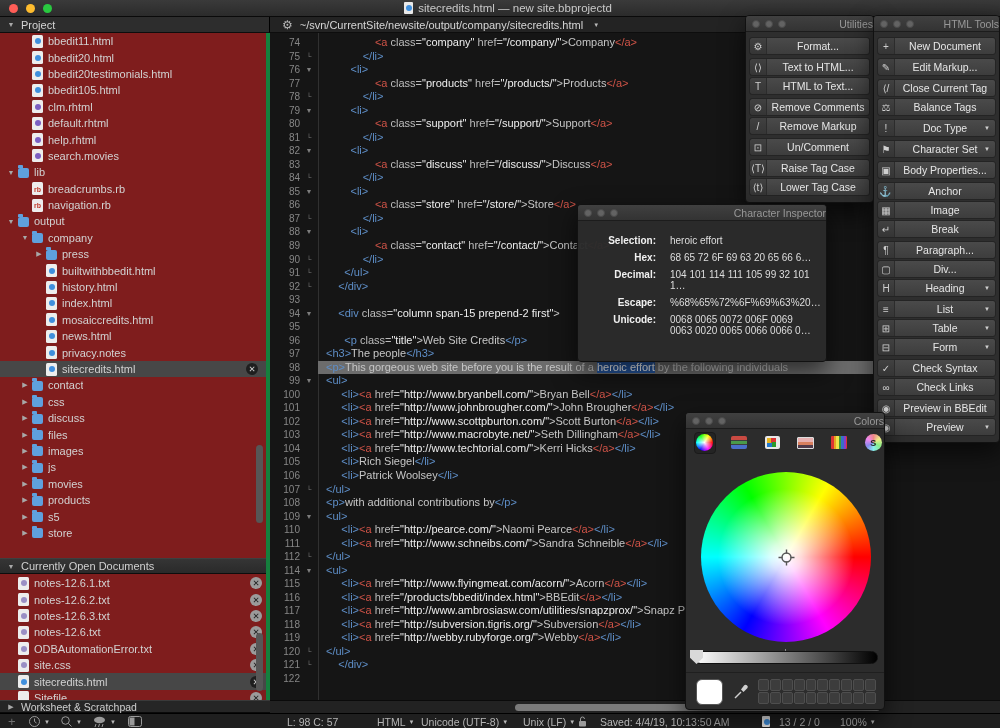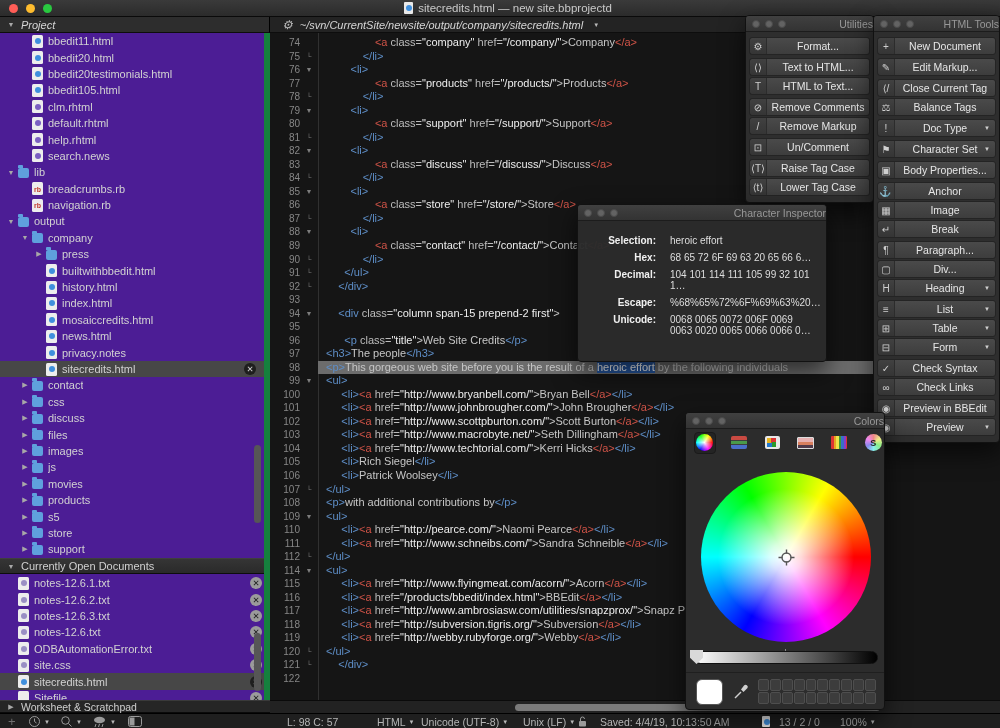--- a/index.html
+++ b/index.html
@@ -8,29 +8,29 @@
 
   
   .titlebar{position:absolute;left:0;top:0;width:1000px;height:17px;background:linear-gradient(#3a3a3a,#2b2b2b);border-bottom:1px solid #0a0a0a;display:flex;align-items:center;}
   .tl{width:9px;height:9px;border-radius:50%;margin-left:8px;flex:none;}
   .tl.r{background:#ff5e57;margin-left:9px}.tl.y{background:#febc2e}.tl.g{background:#29c940}
   .wtitle{position:absolute;left:0;right:0;text-align:center;font-size:11.5px;color:#c9c9c9;display:flex;justify-content:center;align-items:center;gap:5px;padding-left:16px;}
   .mini-doc{display:inline-block;width:9px;height:12px;background:#e9e9e9;border-radius:1px;position:relative;}
   .mini-doc::after{content:"";position:absolute;left:1.5px;top:3px;width:6px;height:6px;border-radius:50%;background:#3f8fdd;}
 
   
-  .hdr-row{position:absolute;left:0;top:17px;width:904px;height:16px;font-style:italic;}
+  .hdr-row{position:absolute;left:0;top:17px;width:904px;height:16px;}
   .proj-hdr{position:absolute;left:0;top:0;width:270px;height:16px;background:#2d2d2d;border-bottom:1px solid #0d0d0d;border-right:1px solid #000;display:flex;align-items:center;padding-left:6px;gap:5px;color:#d5d5d5;}
   .pathbar{position:absolute;left:270px;top:0;width:730px;height:16px;background:#232323;border-bottom:1px solid #0d0d0d;display:flex;align-items:center;gap:7px;padding-left:12px;color:#d6d6d6;}
   .gear{color:#b5b5b5;font-size:12px;line-height:1;}
   .tri{font-size:7px;color:#a8a8a8;width:10px;display:inline-block;text-align:center;flex:none;}
   .caret{font-size:6px;color:#b9b9b9;margin-left:3px;}
 
   
-  .sidebar{position:absolute;left:0;top:33px;width:270px;height:680px;background:#4c1d95;border-right:6px solid #15803d;overflow:hidden;}
+  .sidebar{position:absolute;left:0;top:33px;width:270px;height:680px;background:#7f1d1d;border-right:4px solid #15803d;overflow:hidden;}
   .trow{display:flex;align-items:center;height:16.4px;padding-right:2px;}
   .trow.sel{background:#474747;}
   .trow .lbl{white-space:nowrap;overflow:hidden;}
   .fic{position:relative;width:11px;height:13px;background:#ededed;border-radius:1.5px;margin:0 5px 0 2px;flex:none;}
   .fic::after{content:"";position:absolute;left:50%;top:50%;transform:translate(-50%,-50%);width:6px;height:6px;border-radius:50%;}
   .t-html::after{background:#3f8fdd}
   .t-rhtml::after{background:#7b5fc2}
   .t-txt::after{background:#9a8fc4}
   .t-css::after{background:#9a8fc4}
   .t-plain::after{background:transparent}
@@ -177,21 +177,21 @@
         <div class="trow">
           <span style="width: 20px; flex: 0 0 auto;"></span>
           <span class="tri"></span>
           <span class="fic t-rhtml"></span>
           <span class="lbl">help.rhtml</span>
         </div>
         <div class="trow">
           <span style="width: 20px; flex: 0 0 auto;"></span>
           <span class="tri"></span>
           <span class="fic t-rhtml"></span>
-          <span class="lbl">search.news</span>
+          <span class="lbl">search.movies</span>
         </div>
         <div class="trow">
           <span style="width: 6px; flex: 0 0 auto;"></span>
           <span class="tri">▼</span>
           <span class="fic t-folder"></span>
           <span class="lbl">lib</span>
         </div>
         <div class="trow">
           <span style="width: 20px; flex: 0 0 auto;"></span>
           <span class="tri"></span>
@@ -317,26 +317,20 @@
           <span style="width: 20px; flex: 0 0 auto;"></span>
           <span class="tri">▶</span>
           <span class="fic t-folder"></span>
           <span class="lbl">s5</span>
         </div>
         <div class="trow">
           <span style="width: 20px; flex: 0 0 auto;"></span>
           <span class="tri">▶</span>
           <span class="fic t-folder"></span>
           <span class="lbl">store</span>
-        </div>
-        <div class="trow">
-          <span style="width: 20px; flex: 0 0 auto;"></span>
-          <span class="tri">▶</span>
-          <span class="fic t-folder"></span>
-          <span class="lbl">support</span>
         </div>
       </div>
     <div class="sbar" style="top:412px;height:78px;"></div>
     <div class="sec-hdr" style="top:525px;">
       <span class="tri">▼</span>
       <span>Currently Open Documents</span>
     </div>
     <div id="opendocs" style="position:absolute;left:0;top:542px;width:270px;">
         <div class="trow">
           <span style="width: 6px; flex: 0 0 auto;"></span>

